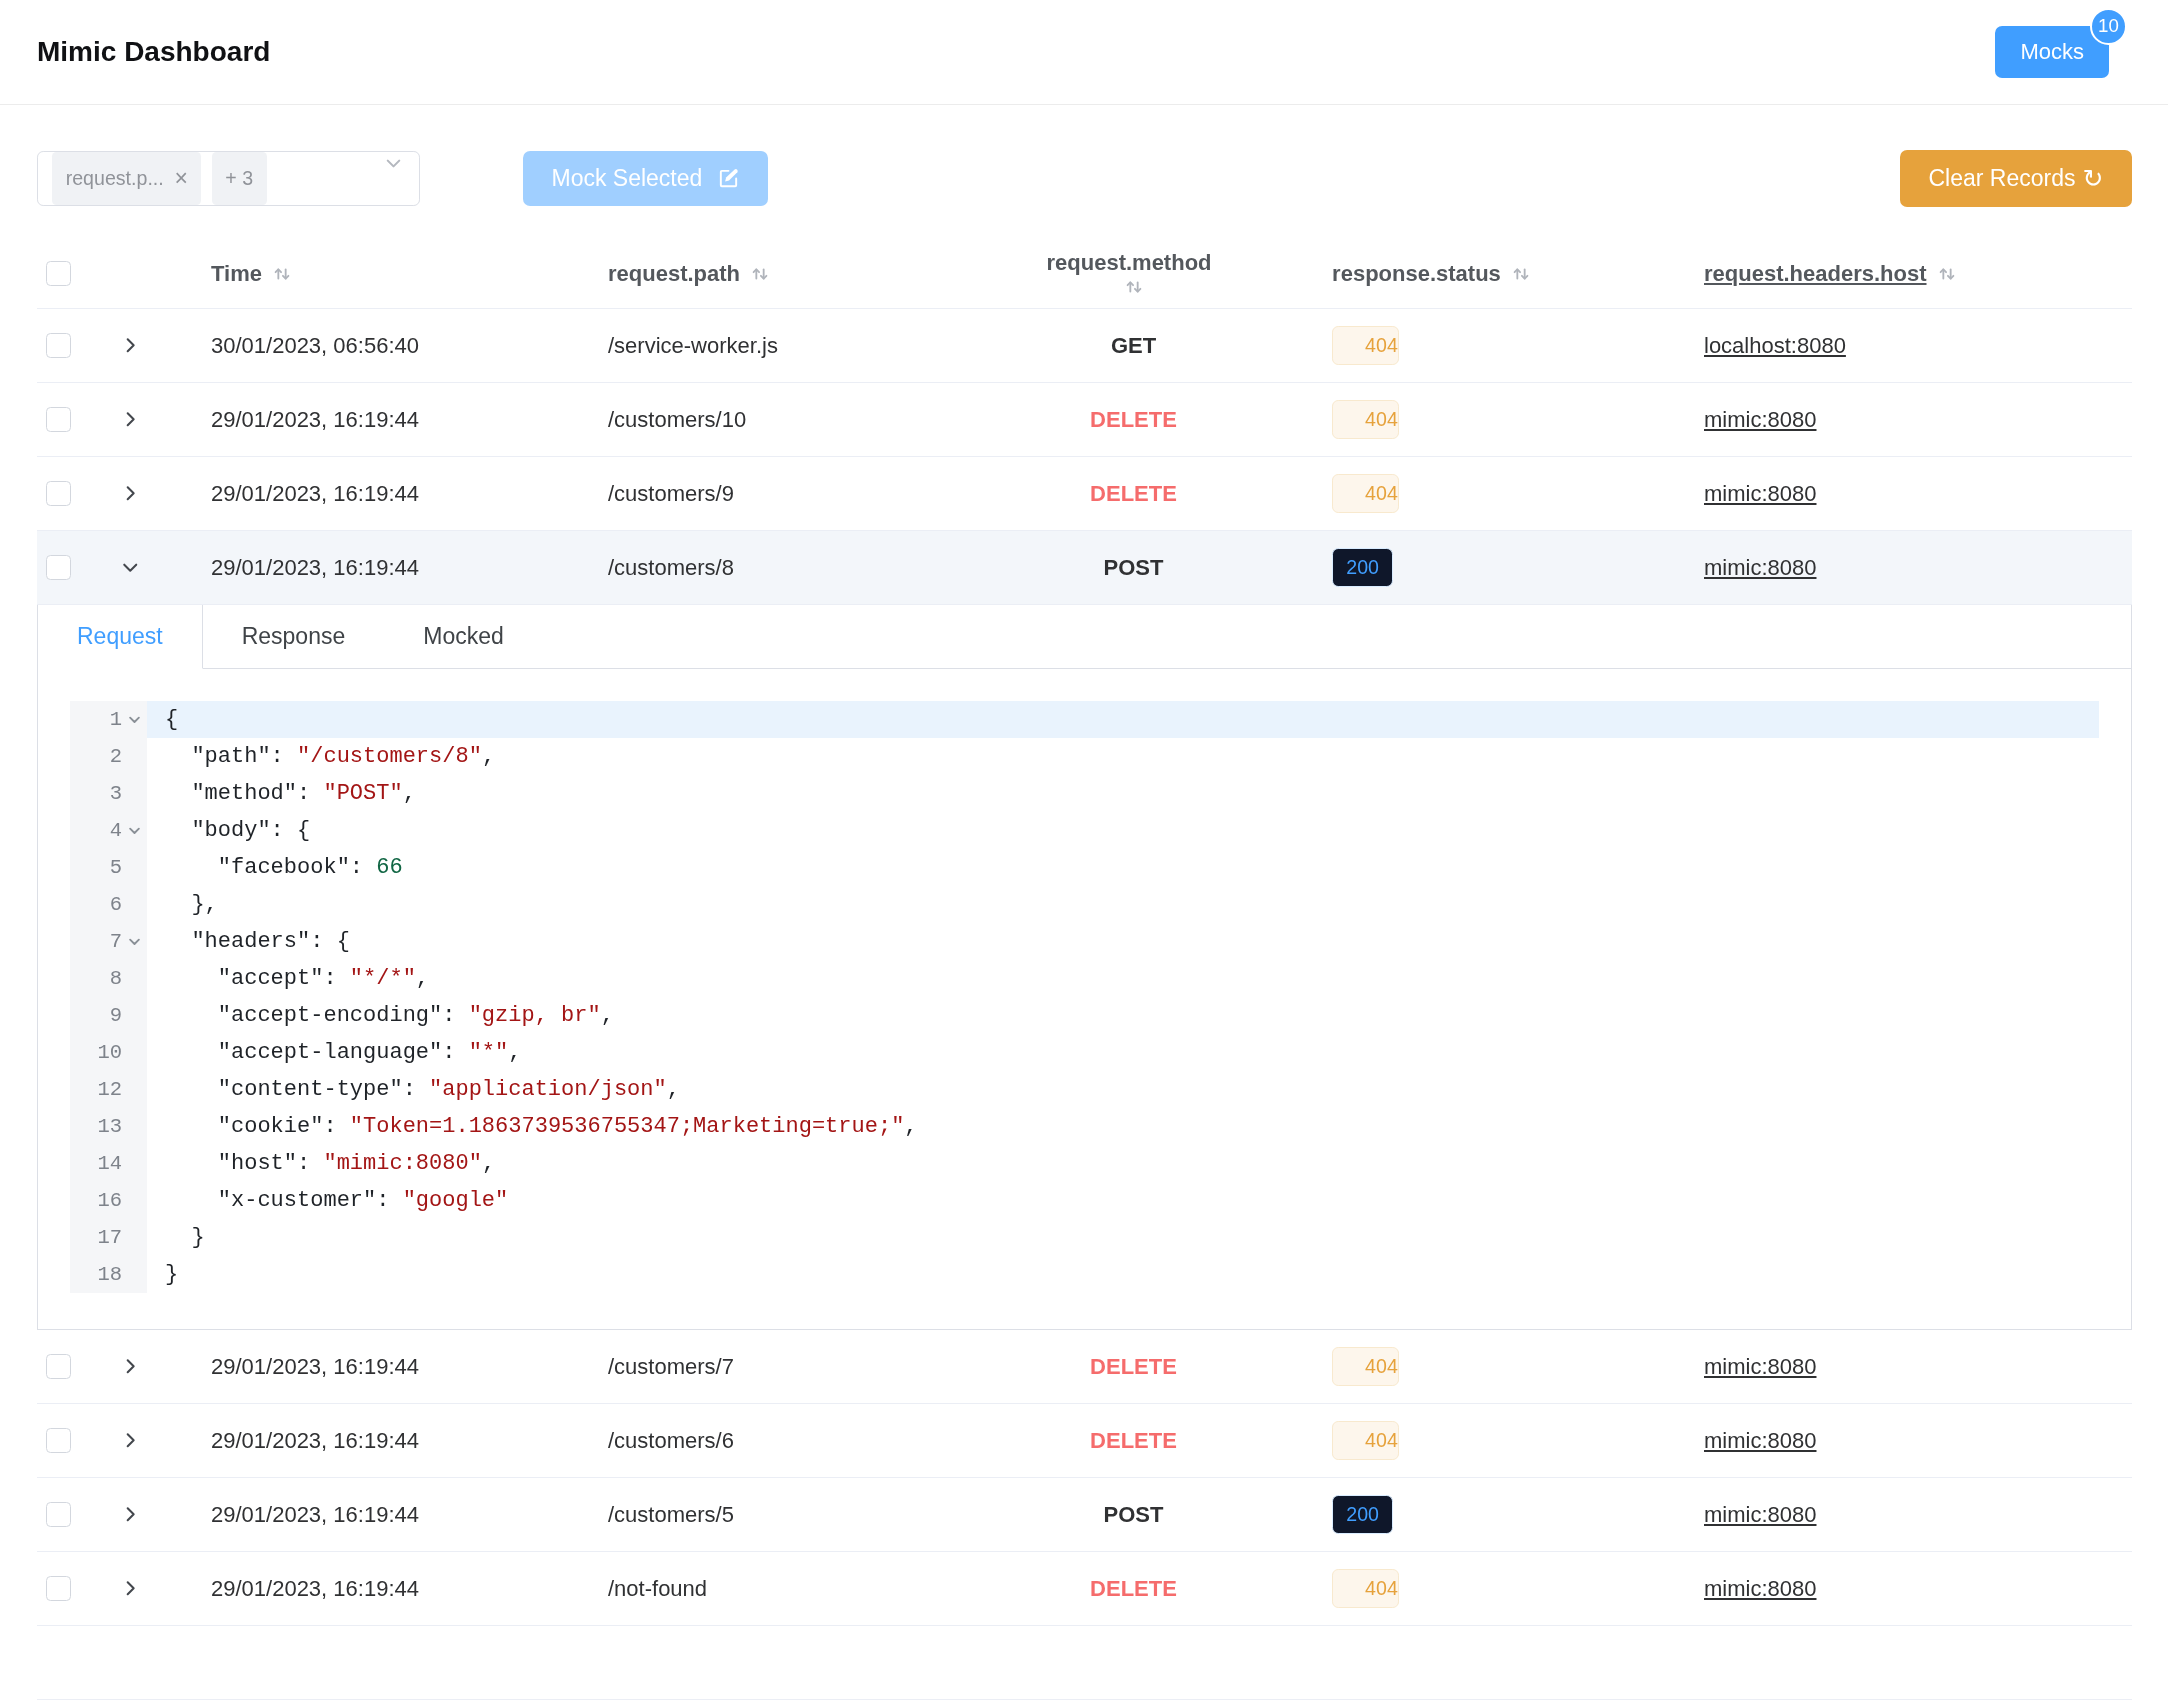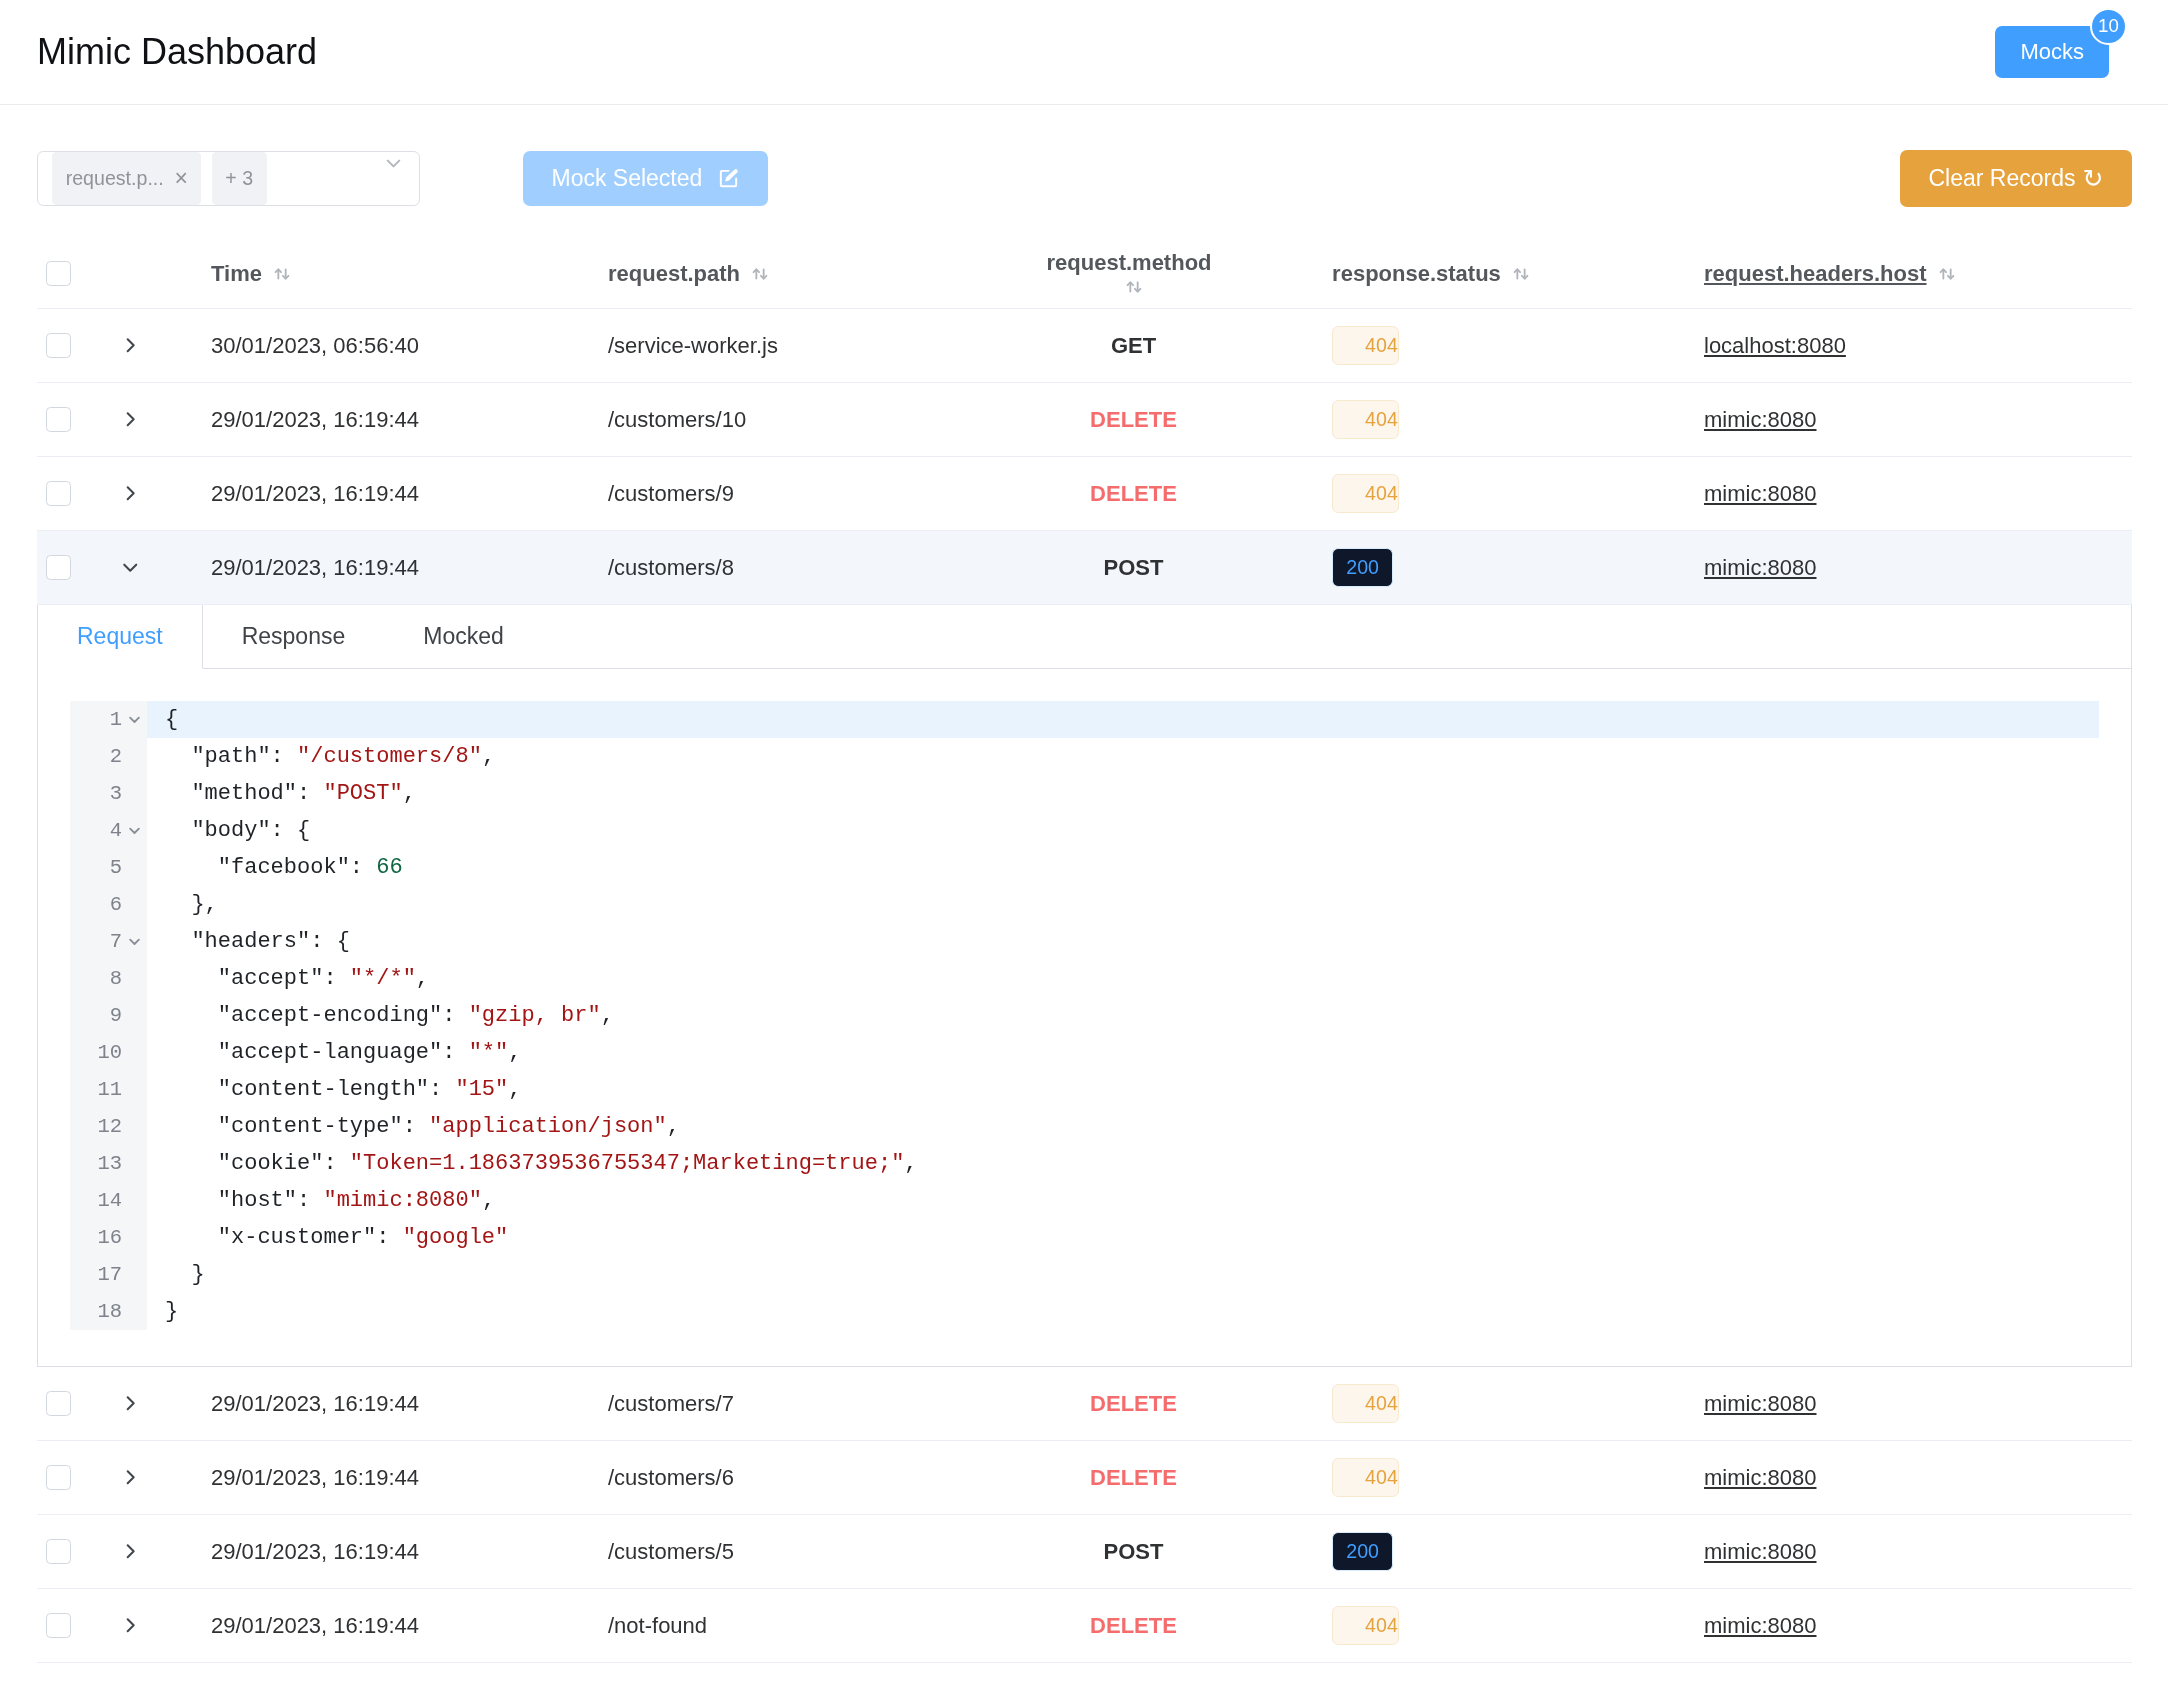--- a/index.html
+++ b/index.html
@@ -16,21 +16,21 @@
   html,body{margin:0;padding:0;}
   body{
     width:2169px;height:1704px;overflow:hidden;background:#fff;
     font-family:"Liberation Sans",sans-serif;color:var(--text);
   }
   
   .app-header{
     height:105px;display:flex;align-items:center;justify-content:space-between;
     padding:0 37px;border-bottom:0.9px solid #ececec;background:#fff;
   }
-  .page-title{font-size:36px;font-weight:400;color:#101114;margin:0;}
+  .page-title{font-size:28px;font-weight:700;color:#101114;margin:0;}
   .mocks-wrap{position:relative;margin-right:23px;}
   .btn{border:none;border-radius:7.1px;color:#fff;cursor:pointer;font-family:inherit;}
   .btn-mocks{background:var(--primary);font-size:22px;padding:13.4px 25px;}
   .badge-count{
     position:absolute;top:-18px;right:-18px;background:var(--primary);color:#fff;
     min-width:37px;height:37px;border-radius:18.7px;display:flex;align-items:center;justify-content:center;
     font-size:18.7px;border:2.7px solid #fff;padding:0 5.3px;
   }
   
   main{padding:0 37px;}
@@ -376,27 +376,20 @@
             </div>
             <div class="code-line">
               <span class="ln">
                 <span class="ln-num">10</span>
                 <span class="ln-fold"></span>
               </span>
               <span class="code-text"><span class="tok-p">    "accept-language": </span><span class="tok-s">"*"</span><span class="tok-p">,</span></span>
             </div>
             <div class="code-line">
               <span class="ln">
-                <span class="ln-num">11</span>
-                <span class="ln-fold"></span>
-              </span>
-              <span class="code-text"><span class="tok-p">    "content-length": </span><span class="tok-s">"15"</span><span class="tok-p">,</span></span>
-            </div>
-            <div class="code-line">
-              <span class="ln">
                 <span class="ln-num">12</span>
                 <span class="ln-fold"></span>
               </span>
               <span class="code-text"><span class="tok-p">    "content-type": </span><span class="tok-s">"application/json"</span><span class="tok-p">,</span></span>
             </div>
             <div class="code-line">
               <span class="ln">
                 <span class="ln-num">13</span>
                 <span class="ln-fold"></span>
               </span>

